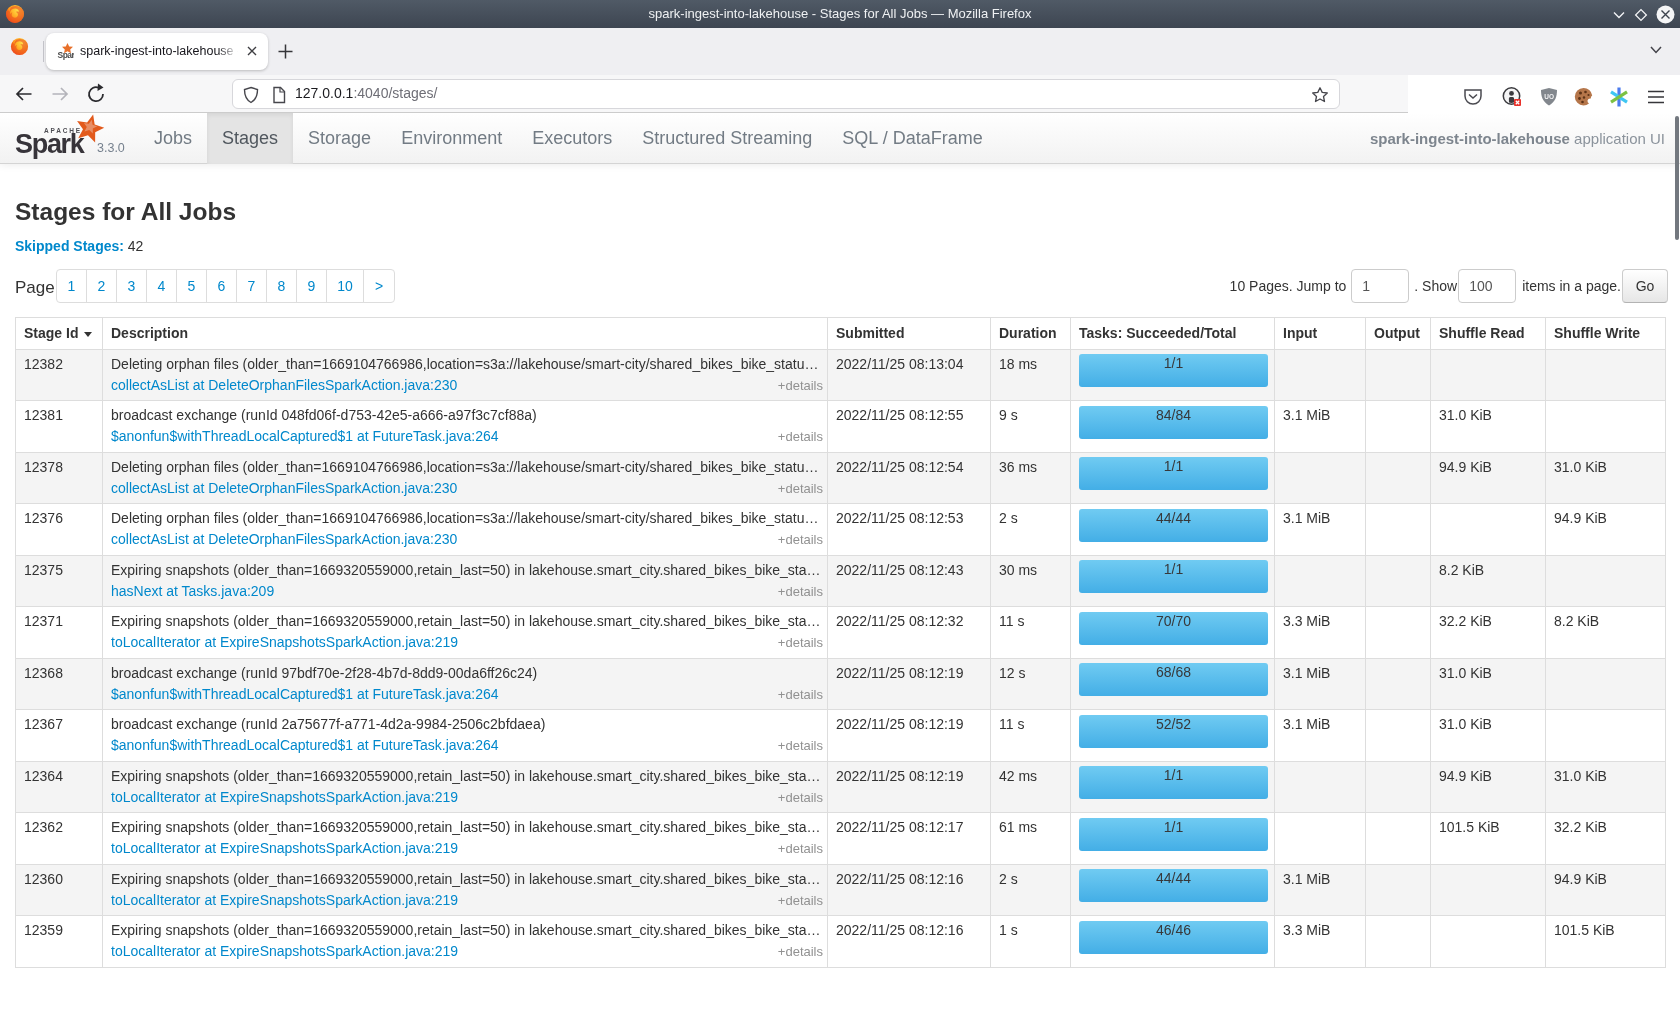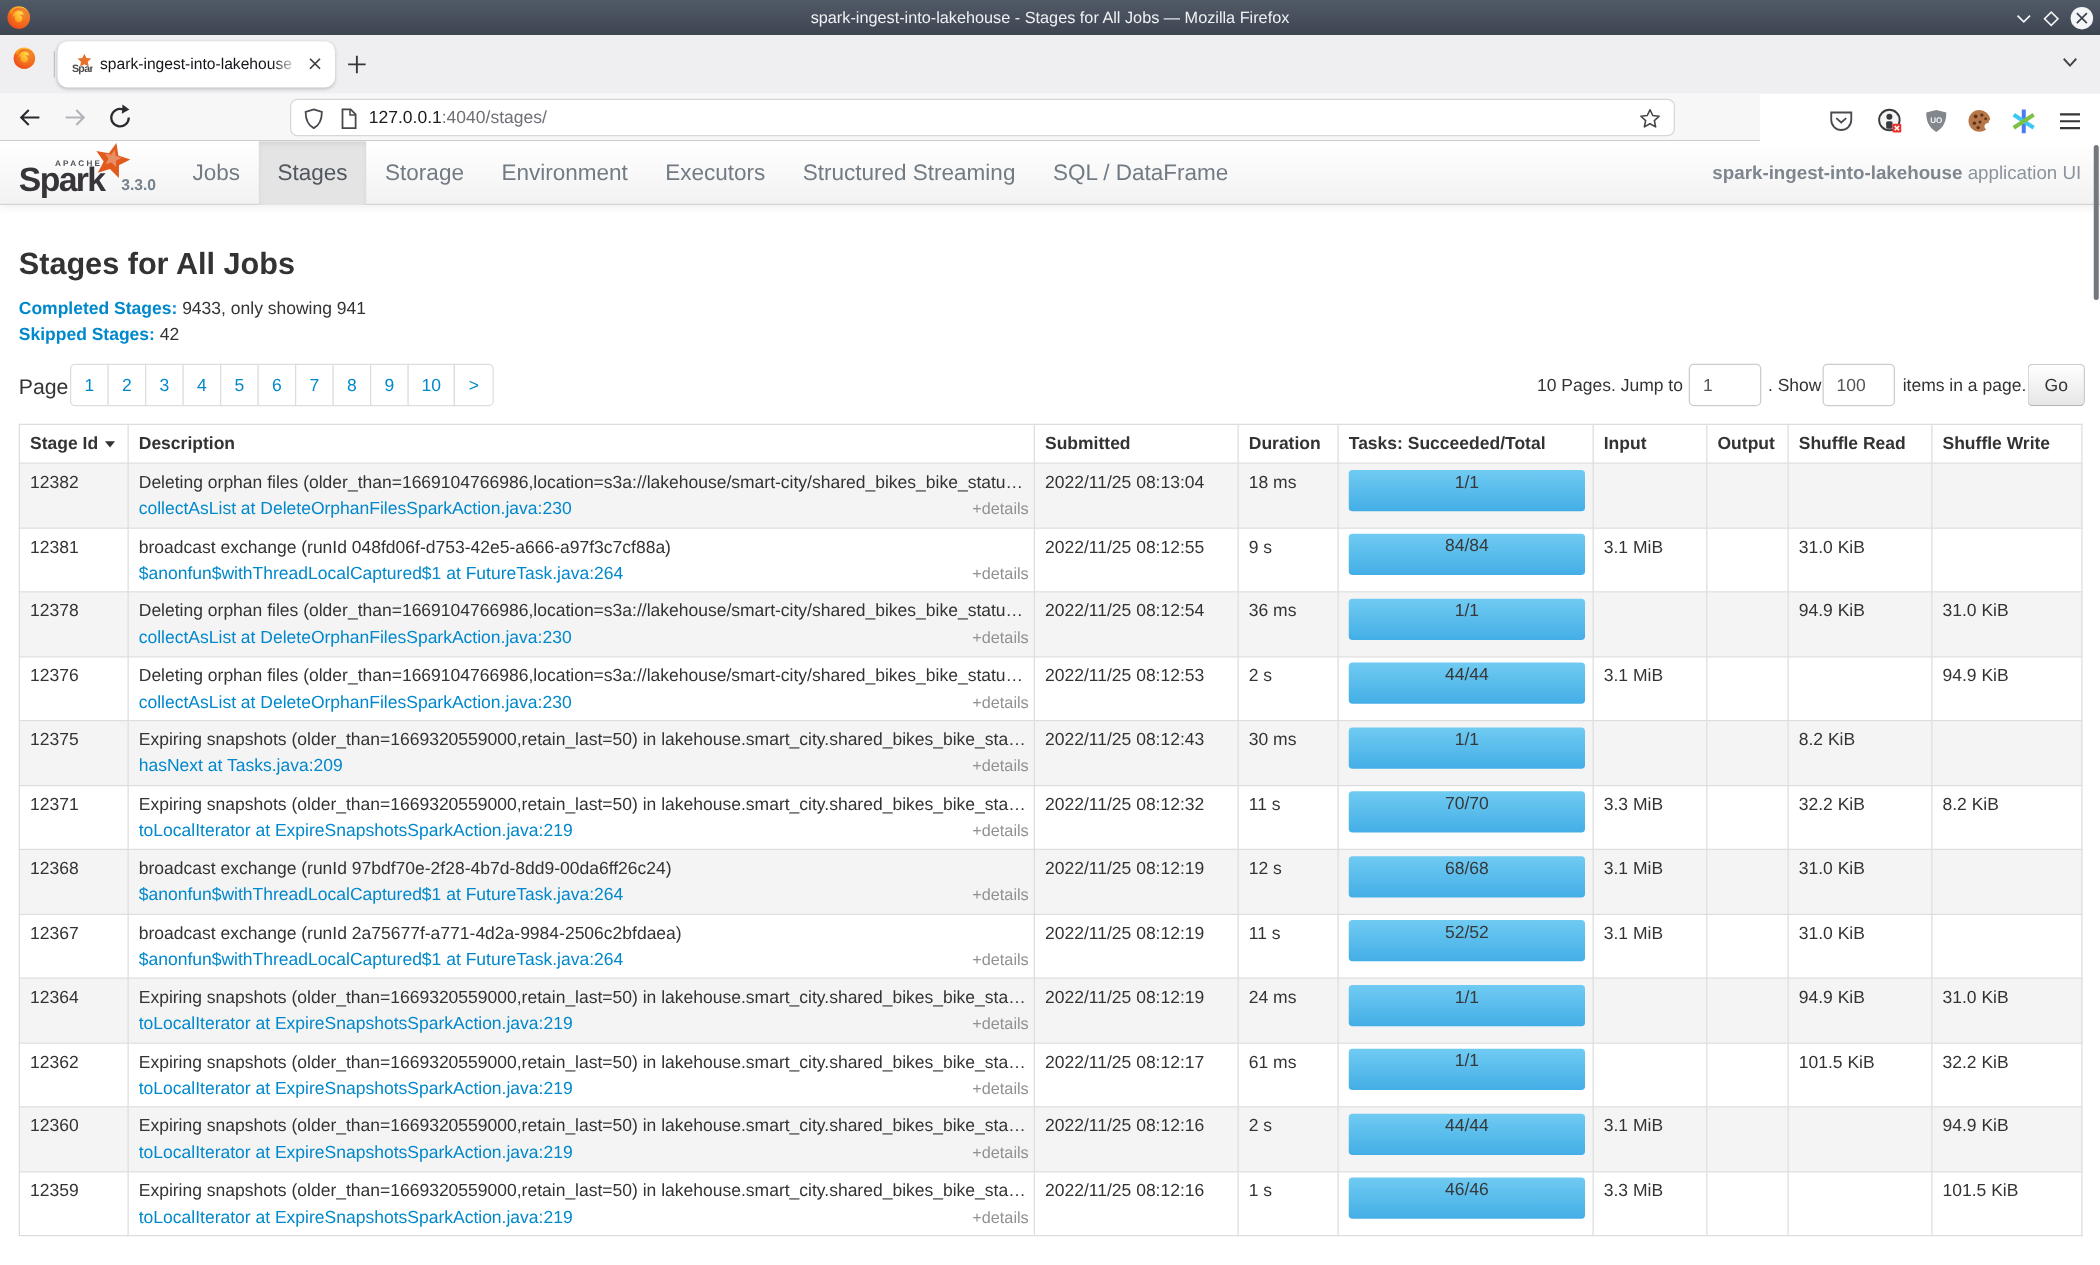--- a/index.html
+++ b/index.html
@@ -33,21 +33,21 @@
 .urlbar { position:absolute; left:232px; top:3.5px; width:1108px; height:30px; background:#fff;
   border:1px solid #d7d7db; border-radius:6px; }
 .urlbar .utext { position:absolute; left:62px; top:5.5px; font-size:14px; color:#1b1b1f; }
 .urlbar .utext .dim { color:#6e6e76; }
 
 
 .page { position:absolute; top:113px; left:0; width:1680px; height:899px; background:#fff; overflow:hidden; }
 .snavbar { position:relative; height:51px; background:linear-gradient(to bottom,#ffffff,#f2f2f2);
   border-bottom:1px solid #d4d4d4; box-shadow:0 1px 8px rgba(0,0,0,.08); }
 .brand { position:absolute; left:15px; top:0; }
-.sver { position:absolute; left:97px; top:28px; font-size:12.5px; font-weight:bold; color:#76818e; }
+.sver { position:absolute; left:97px; top:28px; font-size:12.5px; font-weight:normal; color:#76818e; }
 .snav { position:absolute; left:139px; top:0; height:51px; display:flex; list-style:none; }
 .snav li { height:51px; line-height:51px; padding:0 15px; font-size:18px; color:#727b84; }
 .snav li.active { background:#e4e4e4; color:#50575e; box-shadow:inset 0 2px 4px rgba(0,0,0,.07); }
 .apptext { position:absolute; right:15px; top:0; height:51px; line-height:51px; font-size:15px; color:#8b939c; }
 .apptext b { color:#7d858e; }
 
 .container { padding:33.5px 15px 0; }
 h1.pagetitle { font-size:24.5px; line-height:28px; font-weight:bold; color:#333; }
 ul.summary { list-style:none; margin-top:10px; }
 ul.summary li { font-size:14px; color:#333; line-height:21.5px; }
@@ -226,21 +226,20 @@
       <li>Executors</li>
       <li>Structured Streaming</li>
       <li>SQL / DataFrame</li>
     </ul>
     <div class="apptext"><b>spark-ingest-into-lakehouse</b> application UI</div>
   </div>
 
   <div class="container">
     <h1 class="pagetitle">Stages for All Jobs</h1>
     <ul class="summary">
-      <li><a href="#">Completed Stages:</a> 9433, only showing 941</li>
       <li><a href="#">Skipped Stages:</a> 42</li>
     </ul>
 
     <div class="pgrow">
       <span class="plabel">Page:</span>
       <ul class="pager">
         <li>1</li>
           <li>2</li>
           <li>3</li>
           <li>4</li>
@@ -409,21 +408,21 @@
             <td>31.0 KiB</td>
             <td></td>
         </tr>
         <tr class="odd">
           <td>12364</td>
           <td>
               <div class="dline">Expiring snapshots (older_than=1669320559000,retain_last=50) in lakehouse.smart_city.shared_bikes_bike_status_extended</div>
               <div class="lline"><a href="#">toLocalIterator at ExpireSnapshotsSparkAction.java:219</a><span class="det">+details</span></div>
             </td>
           <td>2022/11/25 08:12:19</td>
-            <td>24 ms</td>
+            <td>42 ms</td>
           <td>
               <div class="pbar">1/1</div>
             </td>
           <td></td>
             <td></td>
             <td>94.9 KiB</td>
             <td>31.0 KiB</td>
         </tr>
         <tr class="even">
           <td>12362</td>

